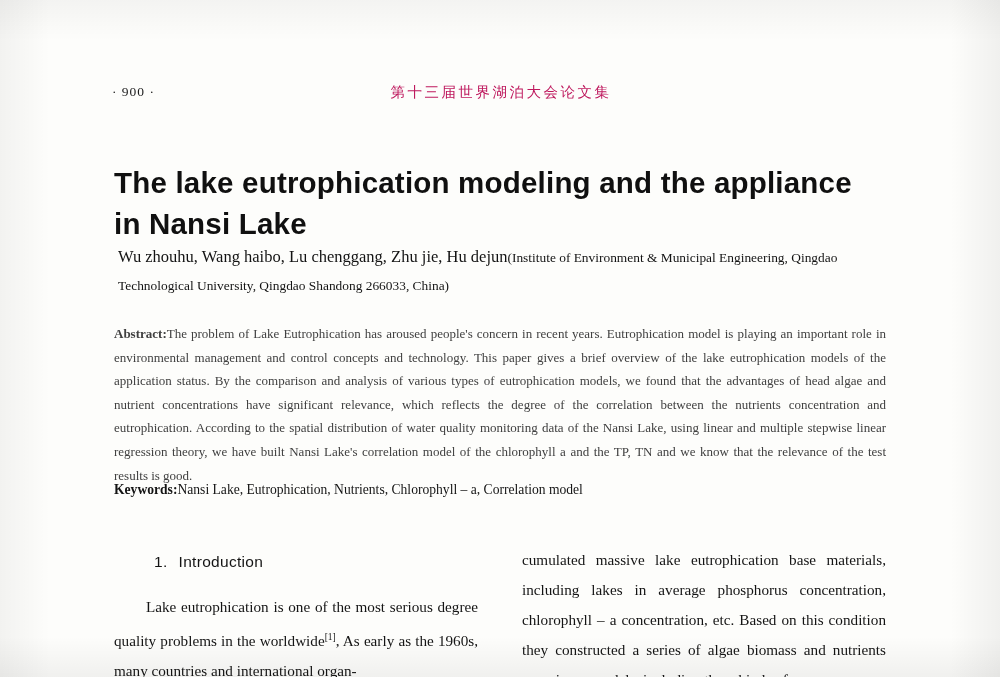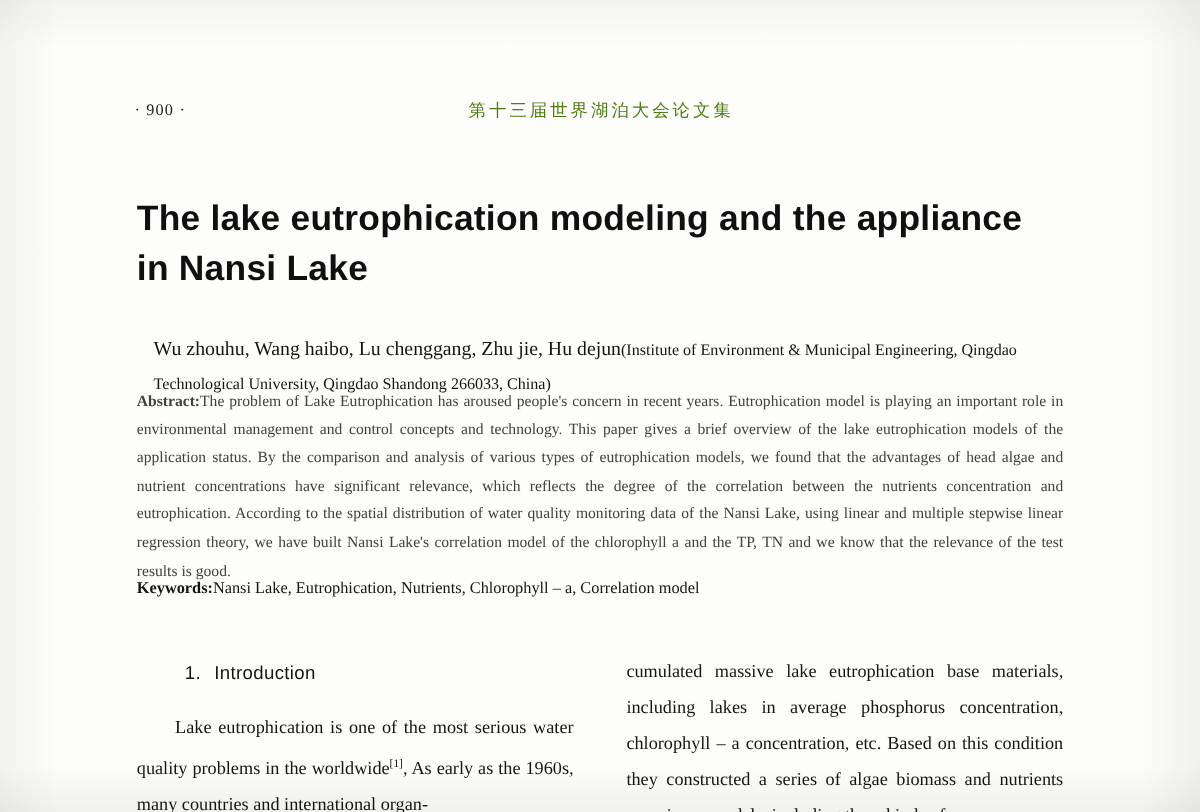--- a/index.html
+++ b/index.html
@@ -55,21 +55,21 @@
     color: #1c1c1c;
     font-family: "Liberation Serif", serif;
   }
   .runhead .rh-title {
     position: absolute;
     left: 50%;
     transform: translateX(-50%);
     top: -1px;
     font-size: 14.5px;
     letter-spacing: 2.5px;
-    color: #4d7c0f;
+    color: #be185d;
     font-family: Liberation Serif, serif;
     white-space: nowrap;
   }
 
   
   .title {
     position: absolute;
     top: 142px;
     left: 2px;
     width: 760px;
@@ -78,26 +78,25 @@
     line-height: 41px;
     letter-spacing: 0.2px;
     color: #101010;
     font-weight: 700;
   }
 
   
   .authors {
     position: absolute;
     top: 243px;
-    left: 16px;
+    left: 6px;
     width: 772px;
     font-size: 16.5px;
     line-height: 27px;
     color: #131313;
-    margin-top: 34px;
   }
   .authors .aff {
     font-size: 13.4px;
   }
 
   
   .abstract {
     position: absolute;
     top: 322px;
     left: 2px;
@@ -178,21 +177,21 @@
 
     <div class="keywords">
       <b>Keywords:</b><span>Nansi Lake, Eutrophication, Nutrients, Chlorophyll – a, Correlation model</span>
     </div>
 
     <div class="sec-heading">
       <span class="num">1.</span><span>Introduction</span>
     </div>
 
     <div class="col left">
-      <p class="indent"><span>Lake eutrophication is one of the most serious water quality problems in the worldwide</span><sup>[1]</sup><span>, As early as the 1960s, many countries and international organ-</span></p>
+      <p class="indent"><span>Lake eutrophication is one of the most serious degree quality problems in the worldwide</span><sup>[1]</sup><span>, As early as the 1960s, many countries and international organ-</span></p>
     </div>
 
     <div class="col right">
       <p>cumulated massive lake eutrophication base materials, including lakes in average phosphorus concentration, chlorophyll – a concentration, etc. Based on this condition they constructed a series of algae biomass and nutrients experience models, including three kinds of</p>
     </div>
 
   </div>
 </div>
 
 </body></html>

